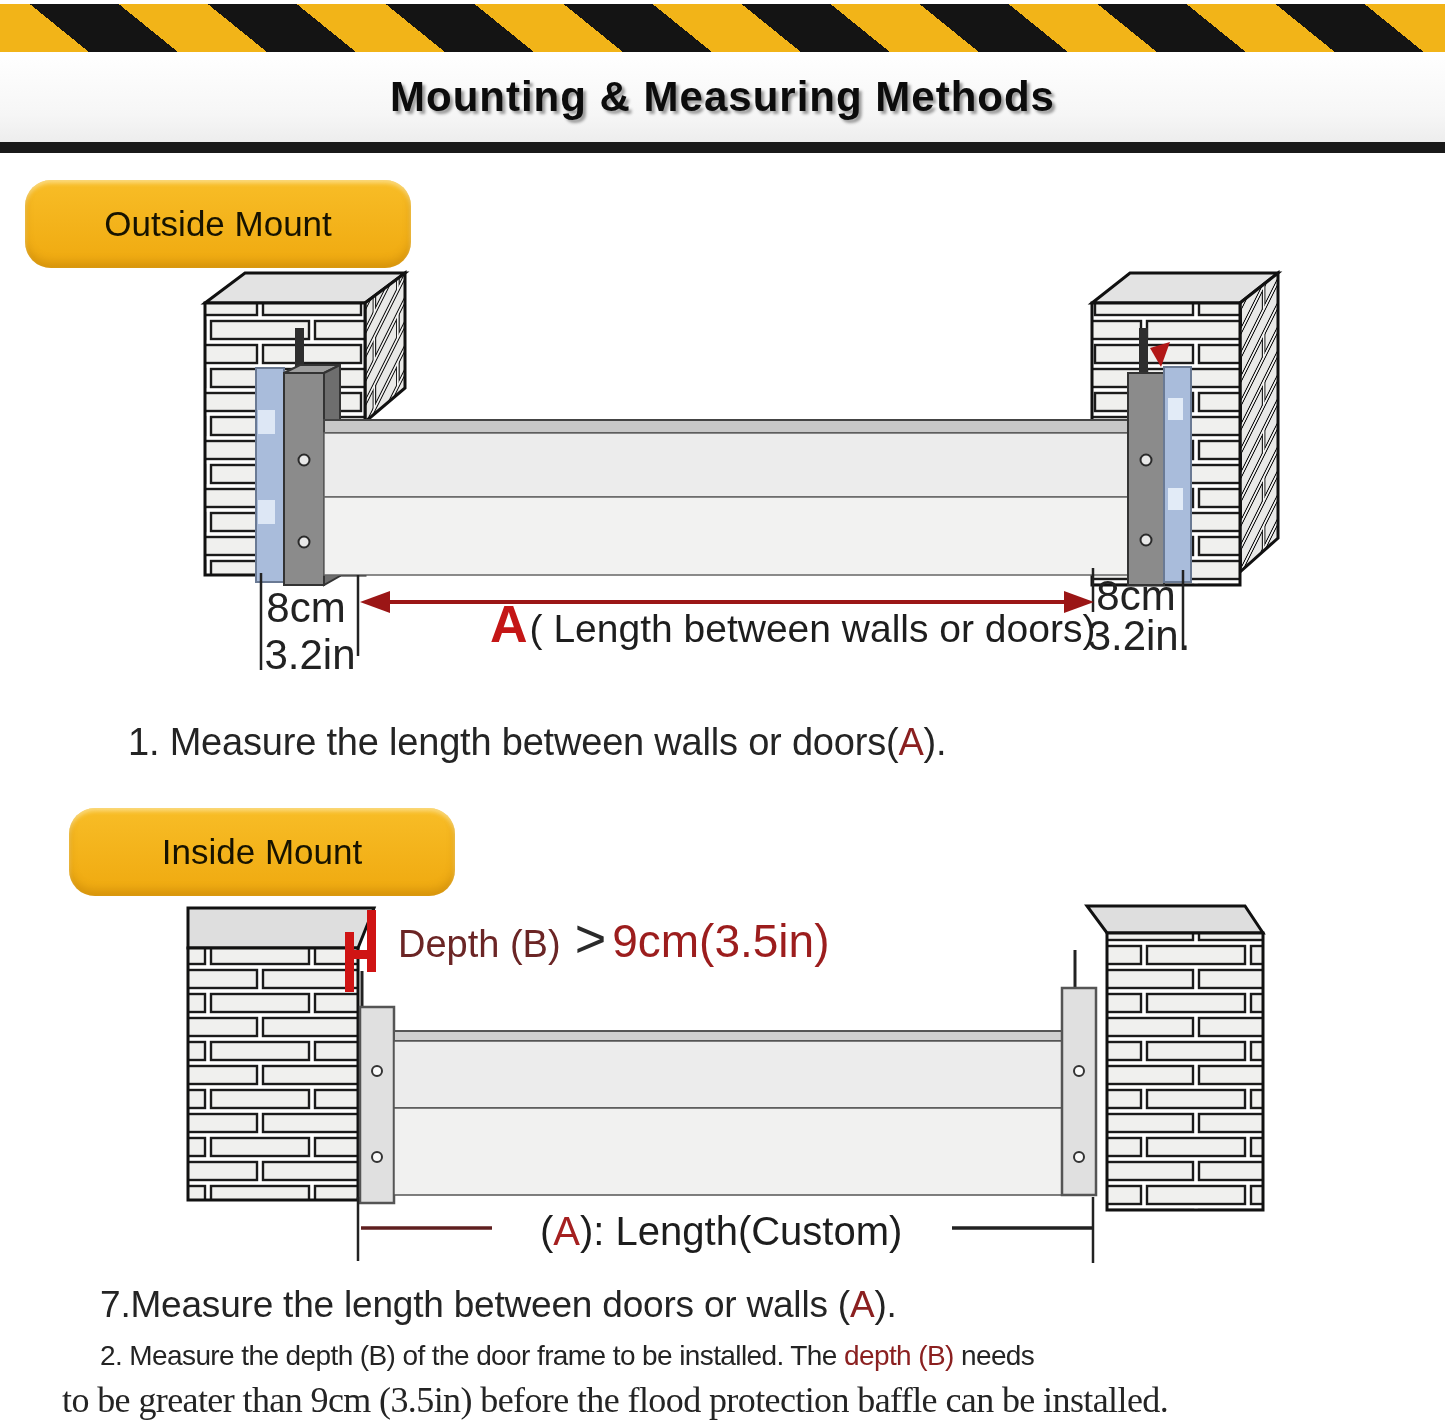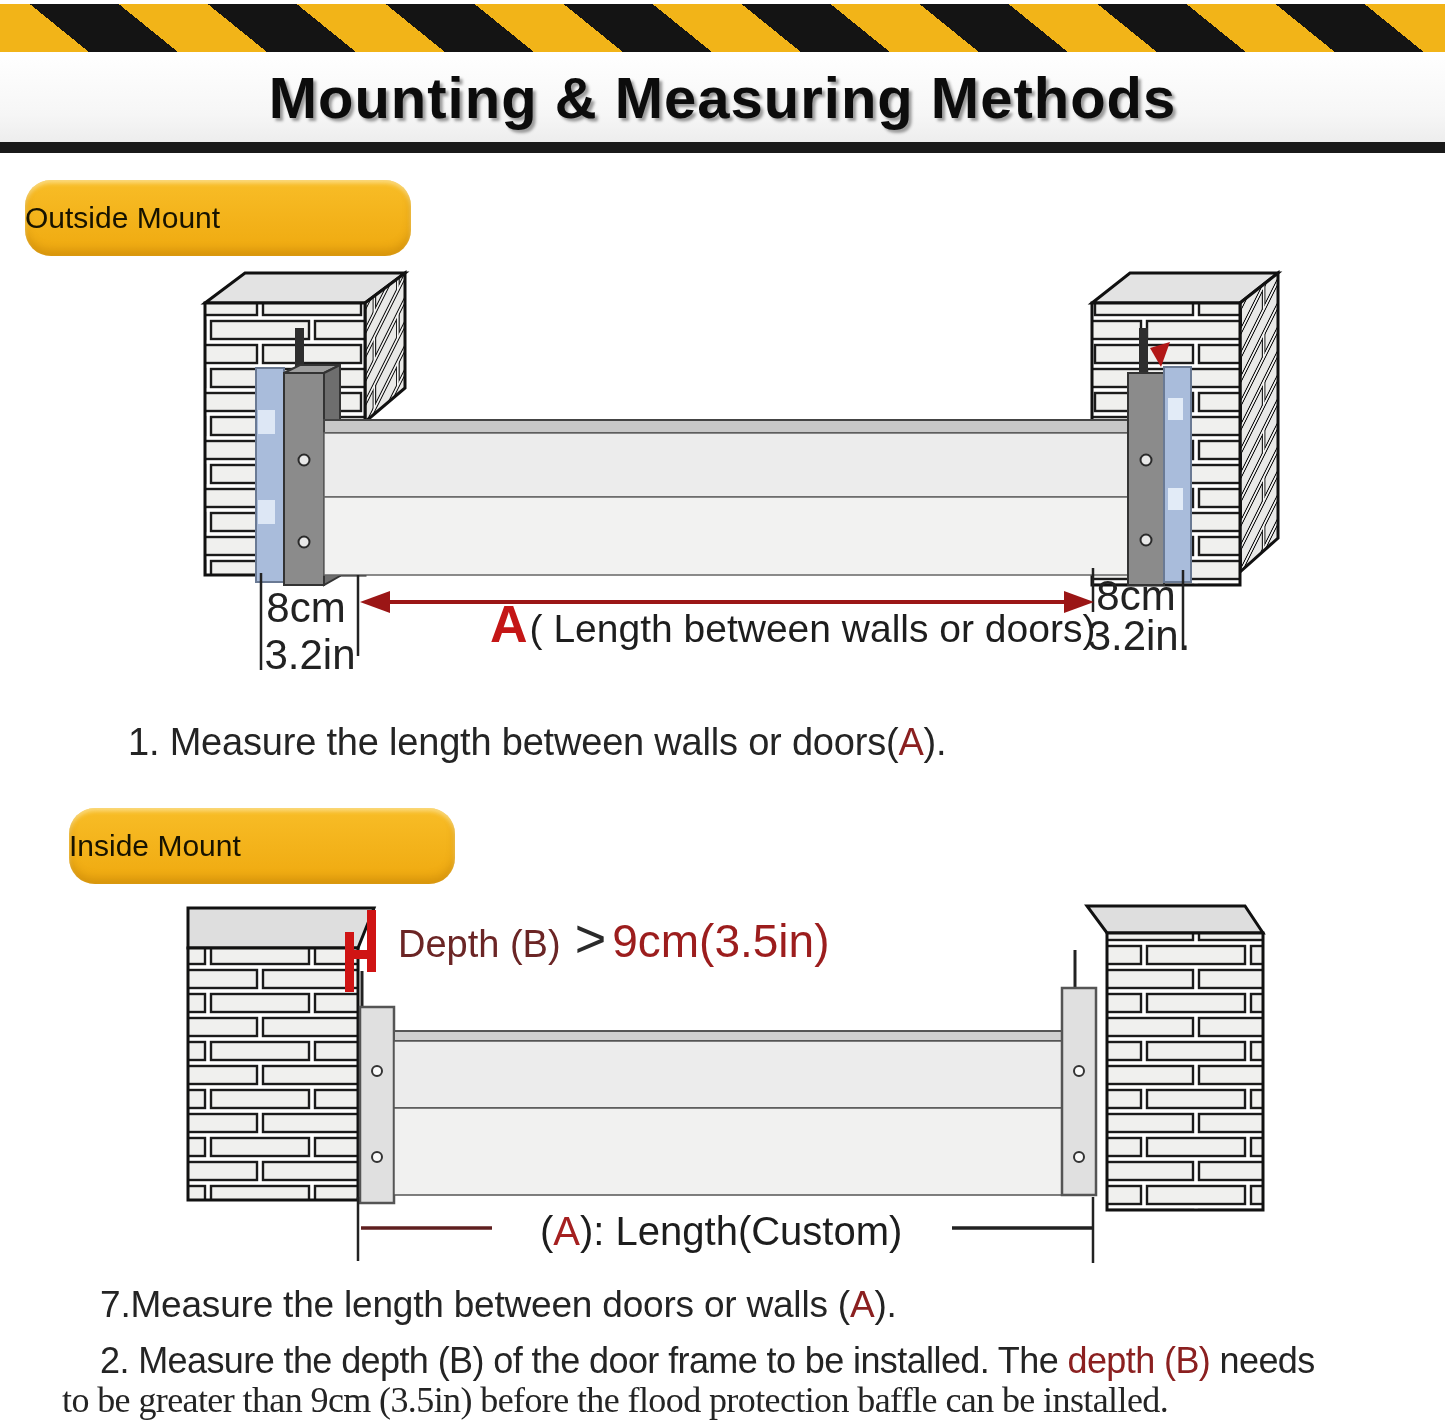--- a/index.html
+++ b/index.html
@@ -5,46 +5,46 @@
   html,body{margin:0;padding:0;background:#fff;}
   .page{position:relative;width:1445px;height:1421px;background:#ffffff;overflow:hidden;
         font-family:"Liberation Sans",sans-serif;}
 
   
   .tape{position:absolute;top:4px;left:0;width:1445px;height:48px;
         background:repeating-linear-gradient(39deg,#f2b418 0 56px,#141414 56px 112px);}
   .title-band{position:absolute;top:52px;left:0;width:1445px;height:90px;
         background:linear-gradient(180deg,#ffffff 0%,#f6f6f6 70%,#ededed 100%);
         display:flex;align-items:center;justify-content:center;}
-  .title-band h1{margin:0;font-size:58px;font-weight:bold;letter-spacing:1px;color:#0c0c0c;
+  .title-band h1{margin:0;font-size:42px;font-weight:bold;letter-spacing:1px;color:#0c0c0c;
         text-shadow:3px 3px 3px #9a9a9a;}
   .black-bar{position:absolute;top:142px;left:0;width:1445px;height:11px;background:#191919;}
 
   
-  .badge{position:absolute;left:25px;width:386px;height:76px;border-radius:26px;
+  .badge{position:absolute;left:25px;width:386px;height:88px;border-radius:26px;
         background:linear-gradient(180deg,#f8bd27 0%,#efa90f 100%);
         box-shadow:inset 0 -6px 9px rgba(150,95,0,.28), inset 0 3px 4px rgba(255,235,170,.7);
-        display:flex;align-items:center;
-        font-size:30px;color:#171300;}
+        display:flex;align-items:center;justify-content:center;
+        font-size:35px;color:#171300;}
   .badge.b1{top:180px;}
   .badge.b2{top:808px;margin-left:44px;}
 
   
   svg{position:absolute;left:0;display:block;}
   #diagram1{top:270px;}
   #diagram2{top:895px;}
   svg text{font-family:"Liberation Sans",sans-serif;}
 
   
   .step{position:absolute;white-space:nowrap;color:#242424;font-size:38px;letter-spacing:-0.2px;}
   .step .r{color:#8b2020;}
   .s1a{left:128px;top:721px;}
   .s1b{left:126px;top:742px;}
   .s2a{left:100px;top:1284px;font-size:37px;}
-  .s2b{left:100px;top:1340px;font-size:36px;letter-spacing:-0.6px;}
+  .s2b{left:100px;top:1340px;font-size:28px;letter-spacing:-0.6px;}
   .s2c{left:62px; top:1379px;font-size:36px;letter-spacing:-0.6px;font-family:Liberation Serif, serif;}
 </style>
 </head>
 <body>
 
 <div class="page">
 
   <div class="tape"></div>
   <div class="title-band">
     <h1>Mounting &amp; Measuring Methods</h1>

